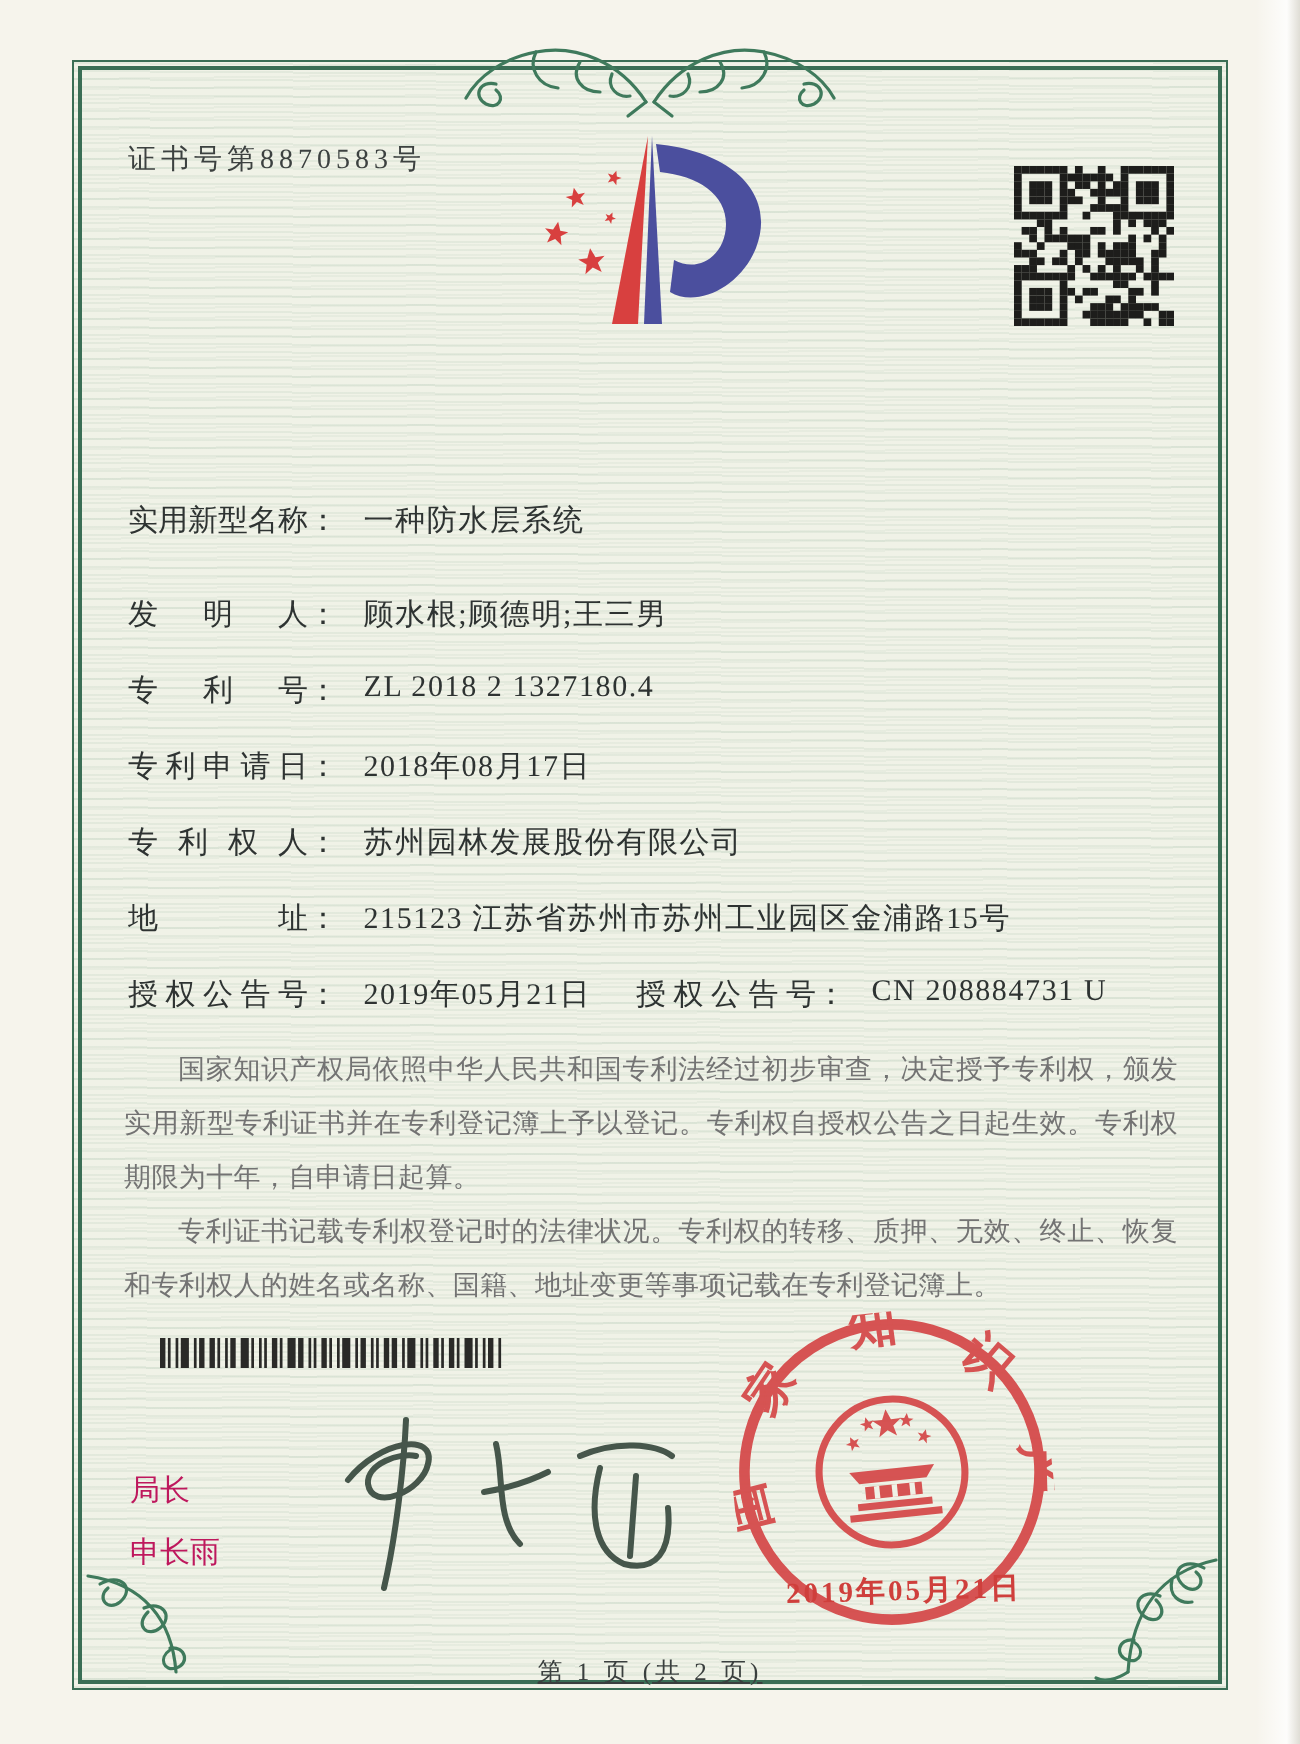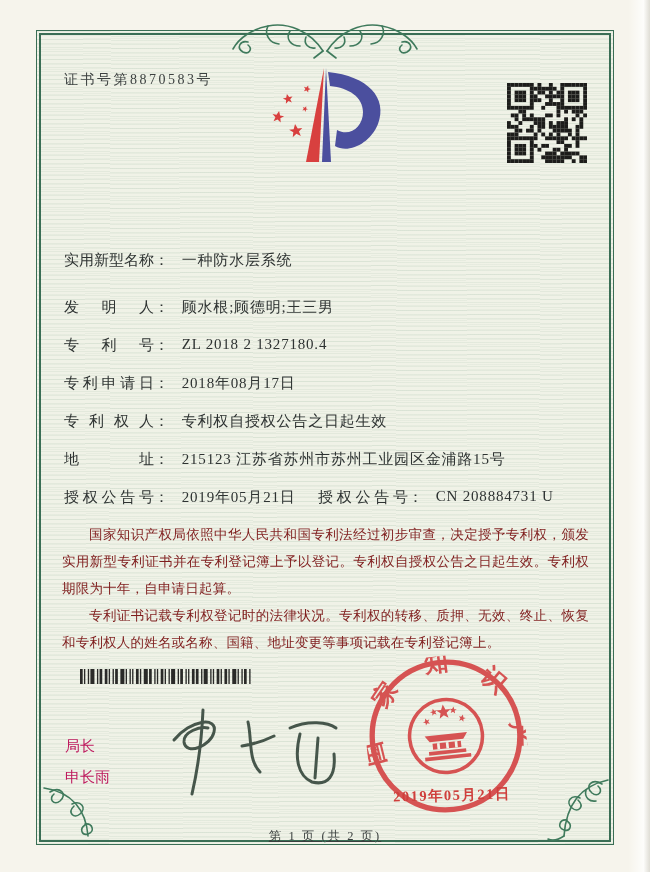--- a/index.html
+++ b/index.html
@@ -22,21 +22,21 @@
     font-size:31px;font-weight:bold;letter-spacing:10px;text-indent:10px;color:#1f2724;}
   .fields{position:absolute;left:64px;top:251px;width:526px;font-size:15px;color:#2e3332;}
   .frow{position:relative;height:21px;margin-bottom:17px;white-space:nowrap;}
   .frow.first{margin-bottom:26px;}
   .flabel{display:inline-block;width:90px;text-align:justify;text-align-last:justify;
     text-justify:inter-character;vertical-align:top;}
   .fcolon{display:inline-block;vertical-align:top;}
   .fvalue{display:inline-block;margin-left:9px;letter-spacing:.8px;vertical-align:top;}
   .grant2{position:absolute;left:254px;top:0;}
   .paras{position:absolute;left:62px;top:521px;width:527px;font-size:13.5px;line-height:27px;
-    color:#7f1d1d;text-align:justify;letter-spacing:.2px;}
+    color:#737373;text-align:justify;letter-spacing:.2px;}
   .paras p{margin:0;text-indent:2em;}
   .barcode{position:absolute;left:80px;top:669px;}
   .director{position:absolute;left:65px;top:731px;font-size:15px;color:#be185d;line-height:31px;}
   .sig{position:absolute;left:156px;top:698px;}
   .seal{position:absolute;left:366px;top:656px;transform:rotate(-6deg);opacity:.93;}
   .seal-date{position:absolute;left:393px;top:786px;font-size:14.5px;color:#cf3f3c;
     letter-spacing:1.5px;font-weight:bold;transform:rotate(-1.5deg);}
   .footer{position:absolute;left:0;right:0;top:828px;text-align:center;font-size:12.5px;
     letter-spacing:2px;color:#3a3f3e;text-decoration:underline;}
   .green-stroke{stroke:#3f7a5c;fill:none;stroke-width:1.6;stroke-linecap:round;}
@@ -365,21 +365,21 @@
     <div class="frow">
       <span class="flabel">专利号</span><span class="fcolon">：</span>
       <span class="fvalue">ZL 2018 2 1327180.4</span>
     </div>
     <div class="frow">
       <span class="flabel">专利申请日</span><span class="fcolon">：</span>
       <span class="fvalue">2018年08月17日</span>
     </div>
     <div class="frow">
       <span class="flabel">专利权人</span><span class="fcolon">：</span>
-      <span class="fvalue">专利权自授权公告之日起生效</span>
+      <span class="fvalue">苏州园林发展股份有限公司</span>
     </div>
     <div class="frow">
       <span class="flabel">地址</span><span class="fcolon">：</span>
       <span class="fvalue">215123 江苏省苏州市苏州工业园区金浦路15号</span>
     </div>
     <div class="frow">
       <span class="flabel">授权公告号</span><span class="fcolon">：</span>
       <span class="fvalue">2019年05月21日</span>
       <span class="grant2">
         <span class="flabel">授权公告号</span><span class="fcolon">：</span>

